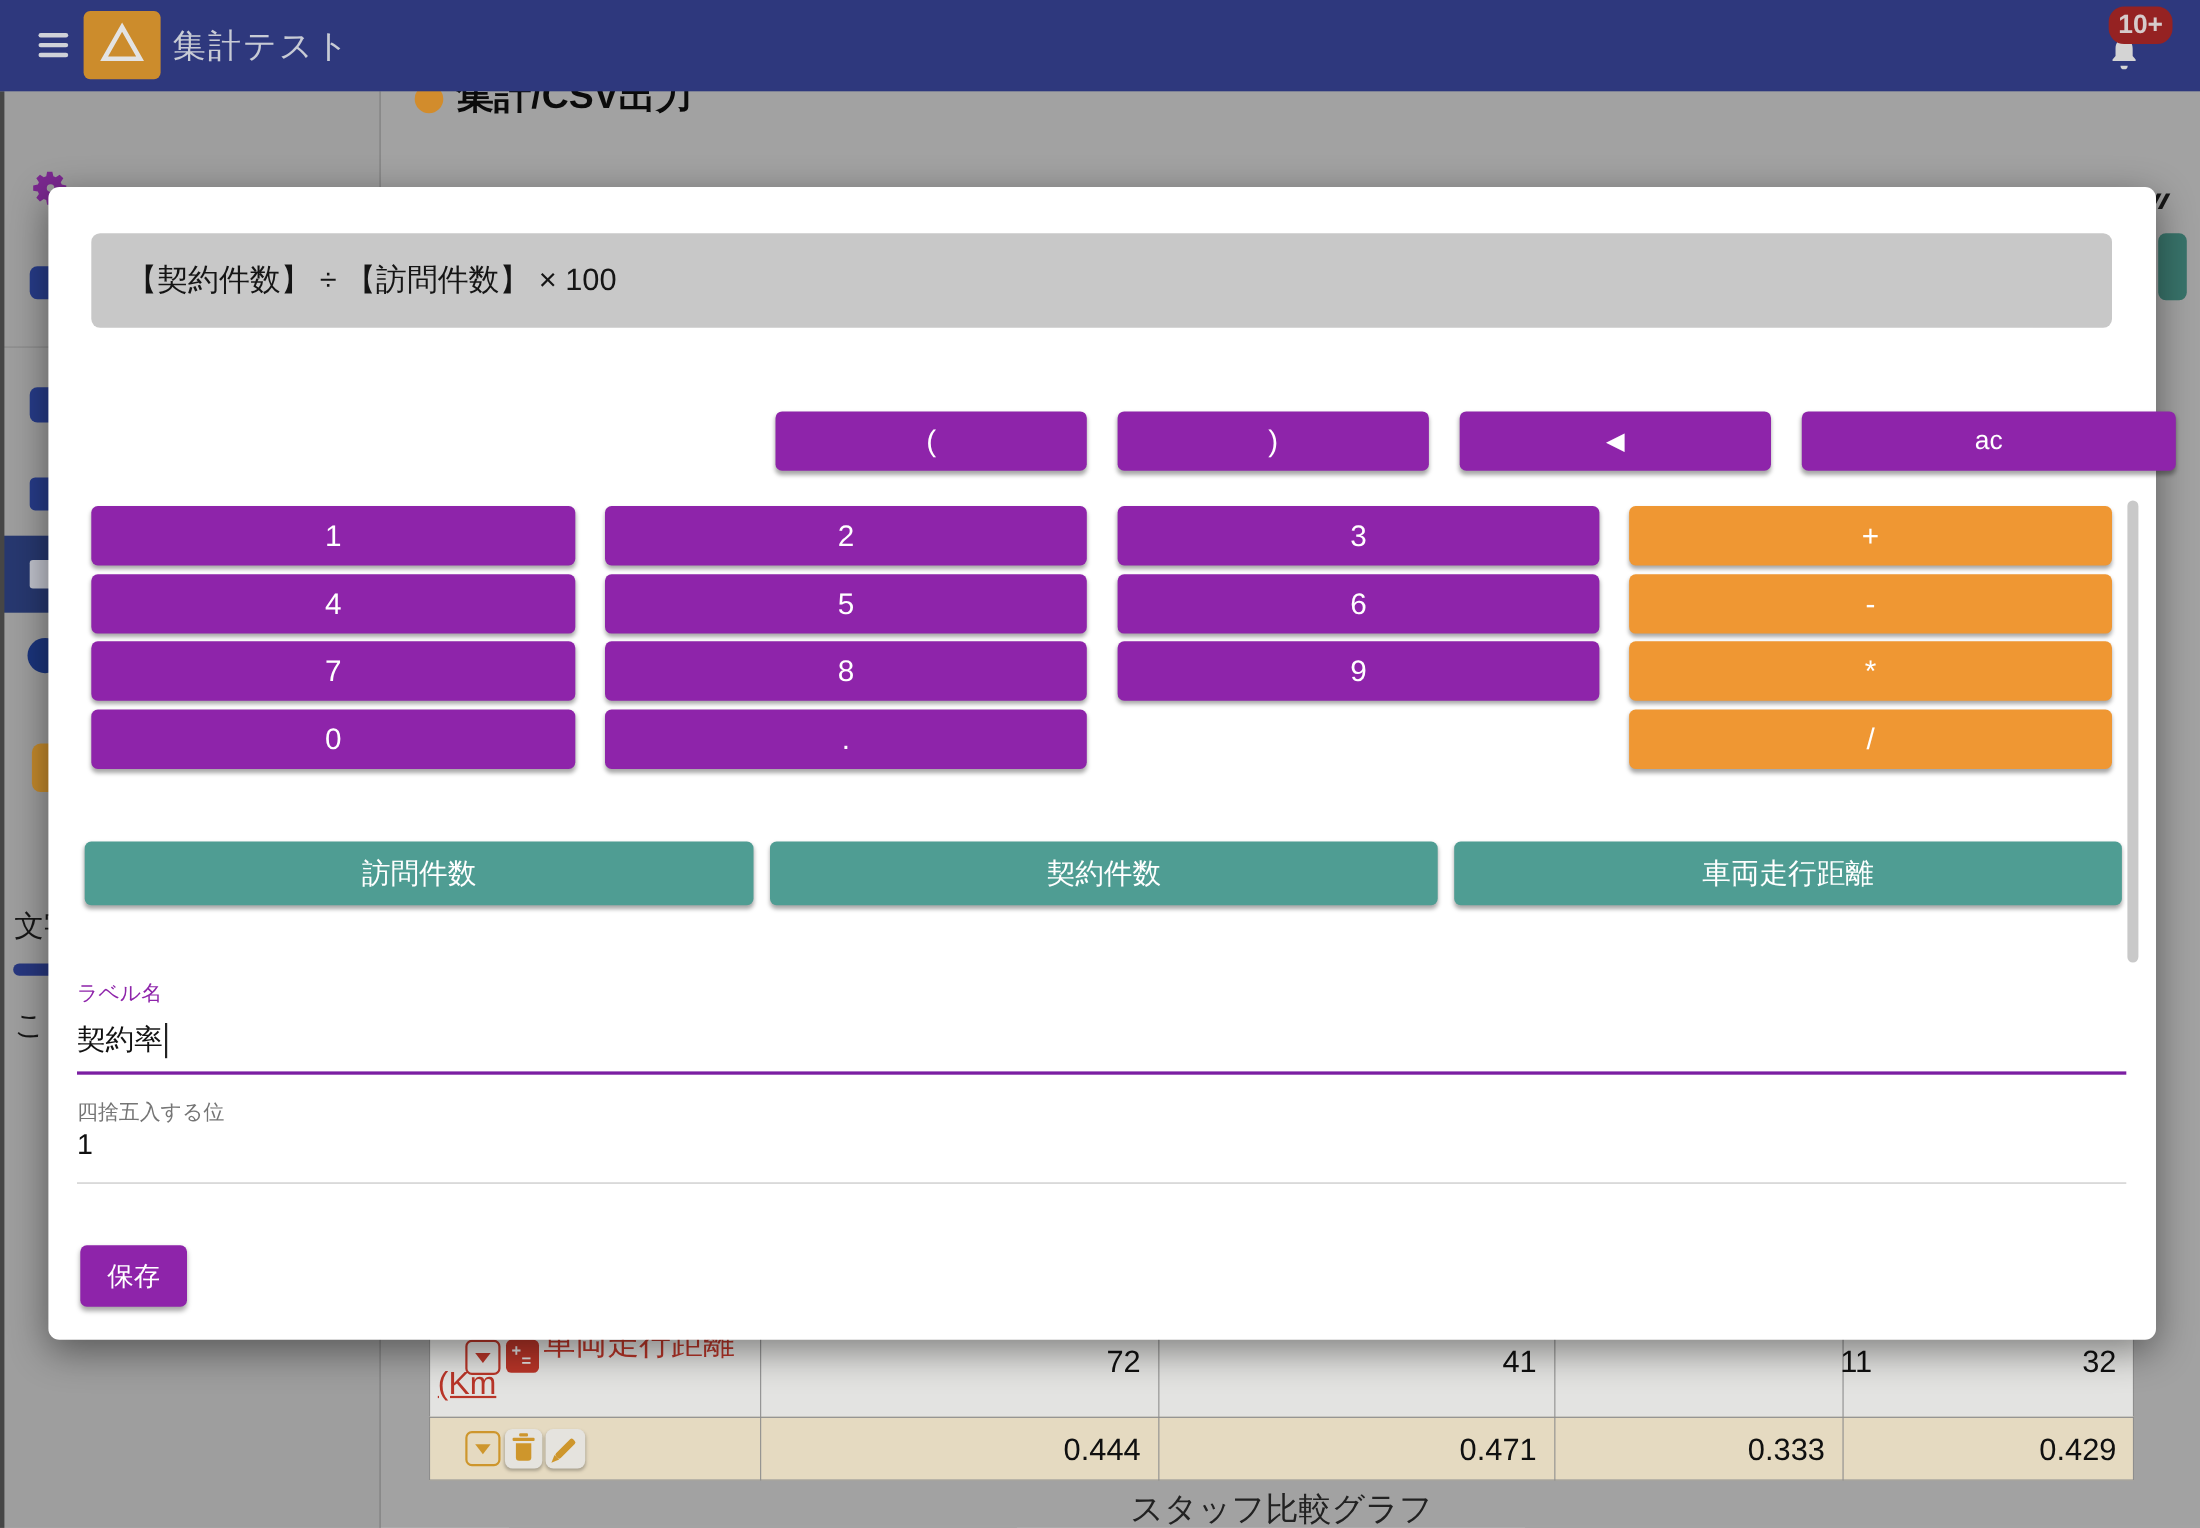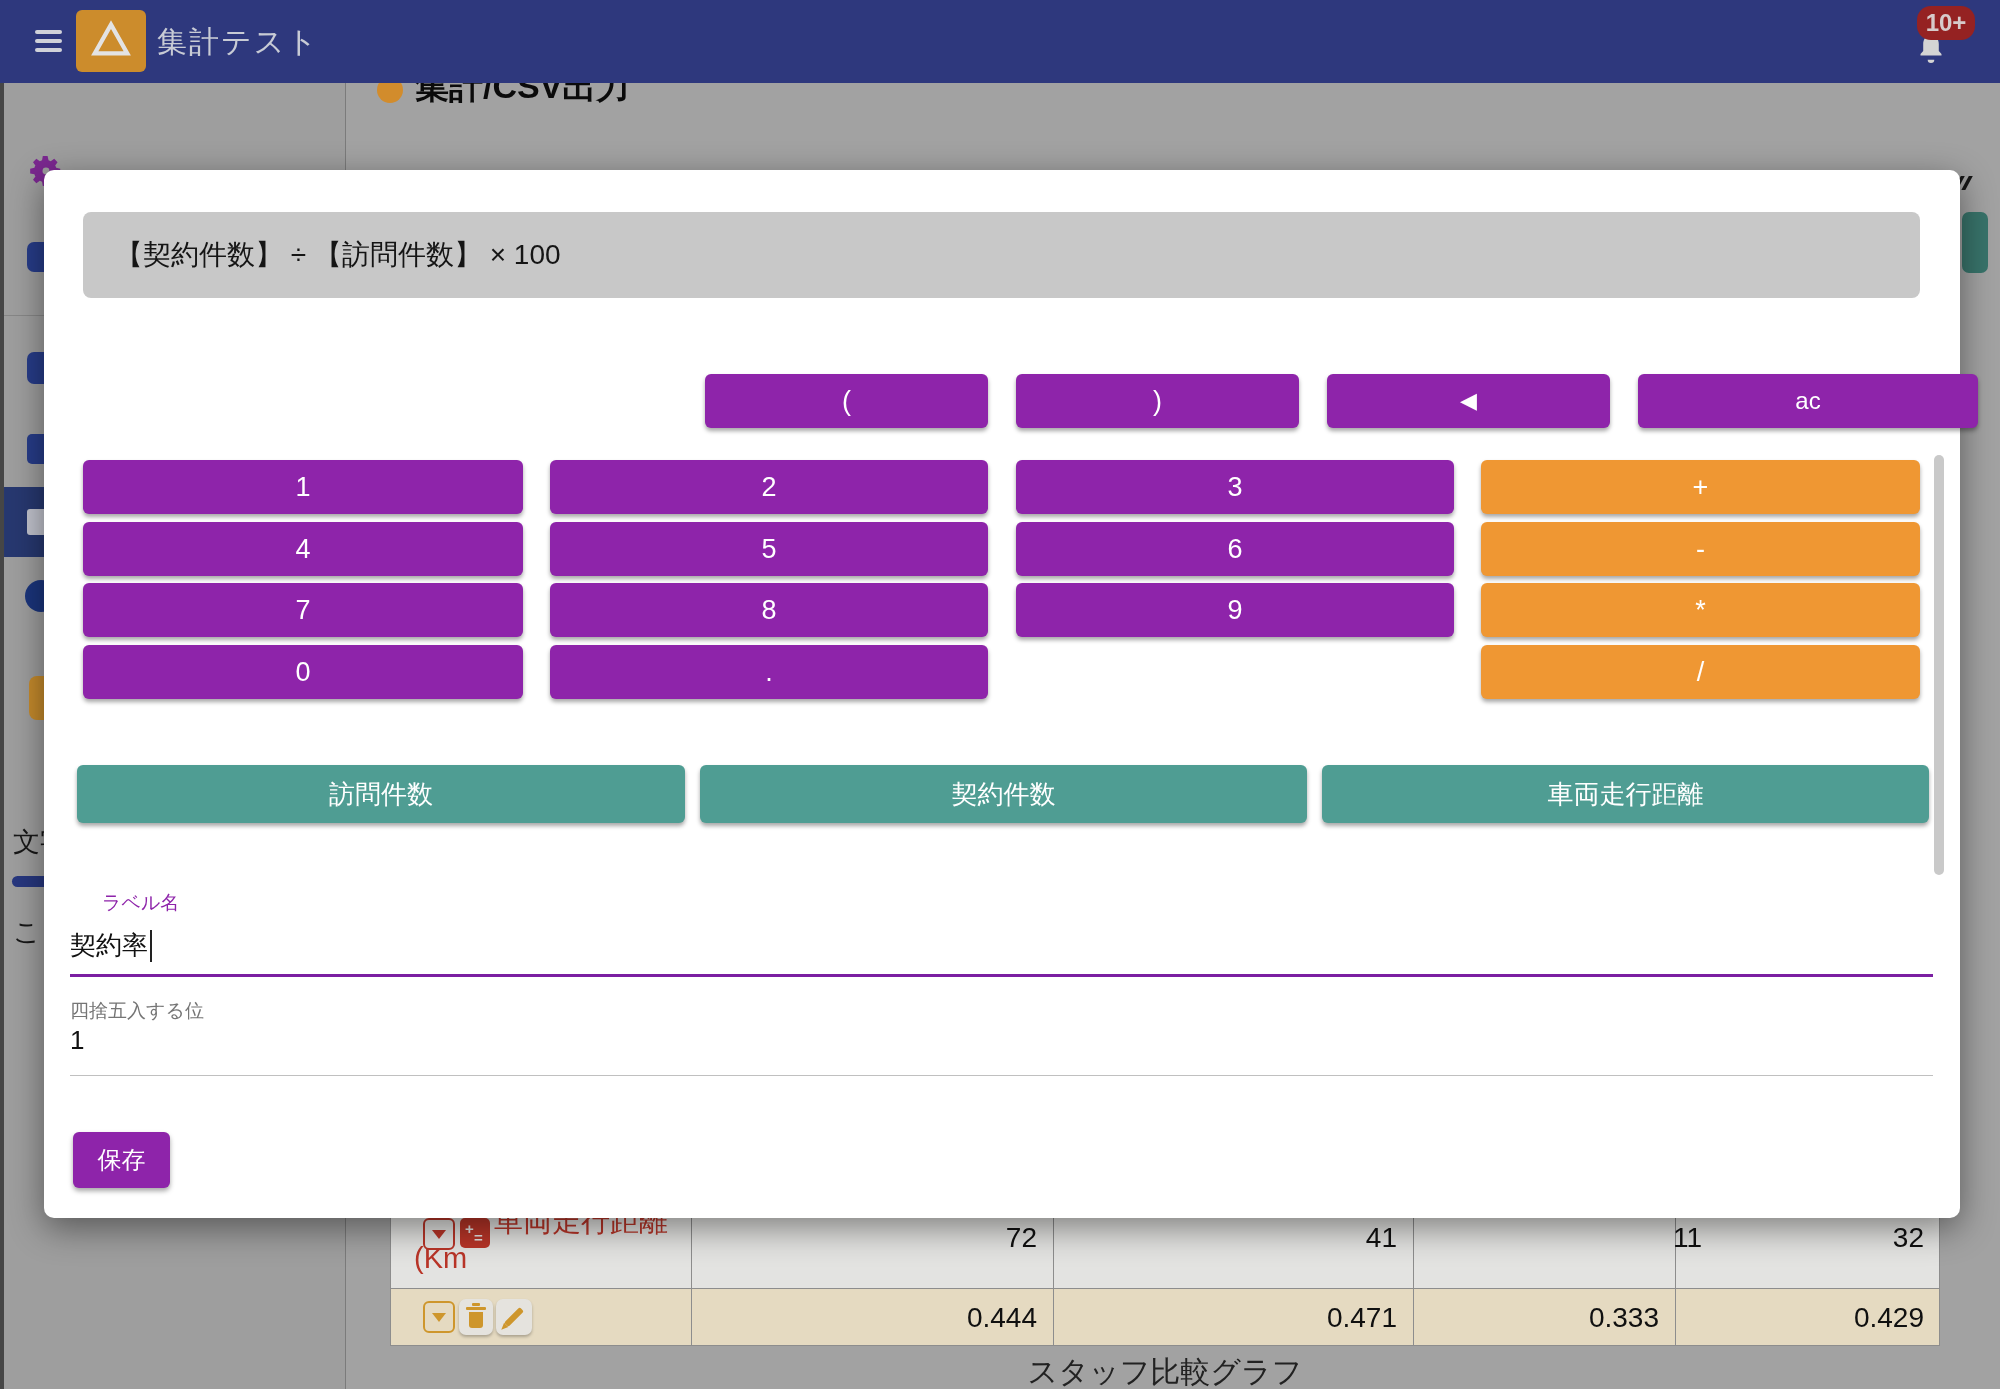--- a/index.html
+++ b/index.html
@@ -135,21 +135,21 @@
     <div class="vline" style="left:1285px;"></div>
 
     <div class="expander" style="left:33px;top:68px;">
         <span class="tri"></span>
       </div>
     <div class="calcIcon" style="left:70px;top:68px;">
         <b style="left:5px;top:3px;">+</b>
         <b style="left:14px;top:12px;">=</b>
       </div>
     <div class="abs red" style="left:104px;top:52px;font-size:29px;">車両走行距離</div>
-    <div class="abs red" style="left:24px;top:92px;font-size:29px;">(Km</div>
+    <div class="abs red" style="left:8px;top:92px;font-size:29px;text-decoration:underline;">(Km</div>
     <div class="cellval" style="left:301px;top:72px;width:346px;">72</div>
     <div class="cellval" style="left:663px;top:72px;width:344px;">41</div>
     <div class="cellval" style="left:1023px;top:72px;width:246px;padding-left:43px;">11</div>
     <div class="cellval" style="left:1285px;top:72px;width:249px;">32</div>
 
     <div class="expander amber" style="left:33px;top:151px;">
         <span class="tri"></span>
       </div>
     <div class="chip" style="left:69px;top:149px;">
         <span class="trash"></span>
@@ -192,21 +192,21 @@
     <div class="btn orange" style="left:1437px;top:413px;width:439px;">*</div>
 
     <div class="btn purple" style="left:39px;top:475px;width:440px;">0</div>
     <div class="btn purple" style="left:506px;top:475px;width:438px;">.</div>
     <div class="btn orange" style="left:1437px;top:475px;width:439px;">/</div>
 
     <div class="btn teal" style="left:33px;top:595px;width:608px;">訪問件数</div>
     <div class="btn teal" style="left:656px;top:595px;width:607px;">契約件数</div>
     <div class="btn teal" style="left:1278px;top:595px;width:607px;">車両走行距離</div>
 
-    <div class="fieldlabel" style="left:26px;top:720px;color:#8e24aa;margin-left:32px;">ラベル名</div>
+    <div class="fieldlabel" style="left:26px;top:720px;color:#8e24aa;">ラベル名</div>
     <div class="fieldvalue" style="left:26px;top:758px;">
       <span>契約率</span>
         <span class="caretbar"></span>
     </div>
     <div class="abs" id="purpleLine"></div>
 
     <div class="fieldlabel" style="left:26px;top:828px;color:#757575;">四捨五入する位</div>
     <div class="fieldvalue" style="left:26px;top:855px;">1</div>
     <div class="abs" id="grayLine"></div>
 

